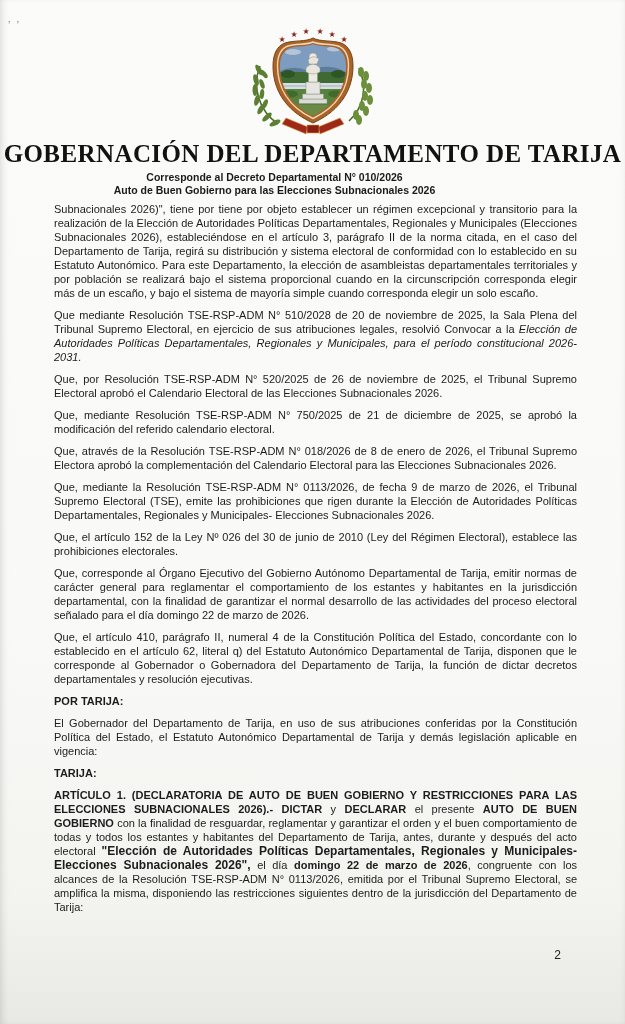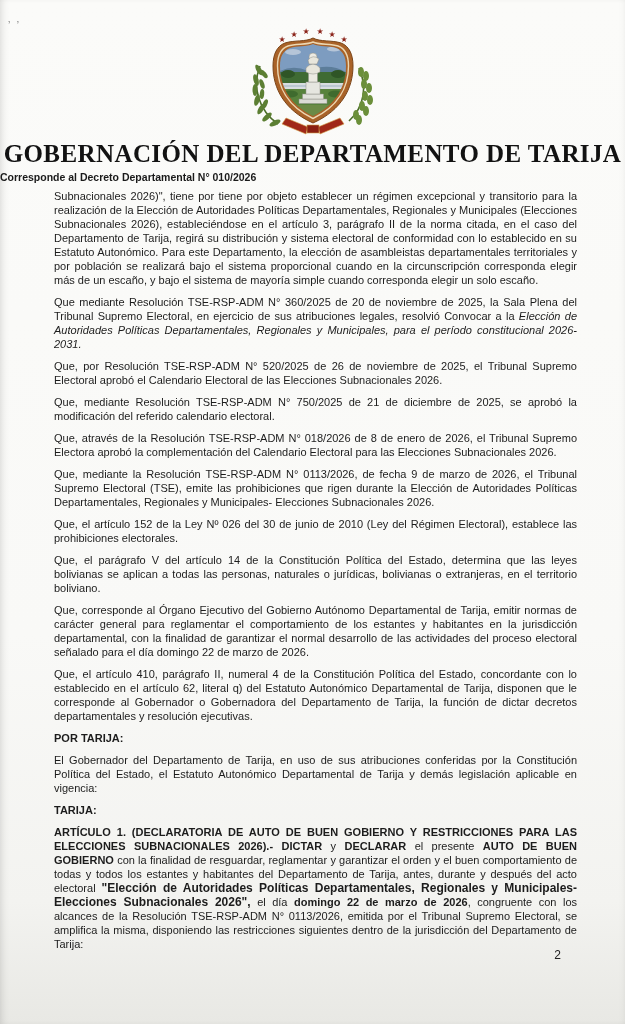--- a/index.html
+++ b/index.html
@@ -16,21 +16,21 @@
   .emblem{display:block;margin:26px auto 0;width:150px;height:112px;}
   .title{
     margin:2px 0 0;
     text-align:center;
     font-family:"Liberation Serif",serif;
     font-weight:700;
     font-size:25px;
     letter-spacing:.4px;
     color:#121212;
   }
-  .refs{padding:3px 76px 0 0;text-align:left;font-size:10.5px;font-weight:700;line-height:13px;color:#1a1a1a;}
+  .refs{padding:3px 76px 0 0;text-align:center;font-size:10.5px;font-weight:700;line-height:13px;color:#1a1a1a;}
   .doc-body{padding:5px 48px 0 54px;font-size:11px;line-height:14px;}
   .doc-body p{margin:0 0 8px;text-align:justify;}
   .doc-body p.h{font-weight:700;text-align:left;}
   .b{font-weight:700;}
   .i{font-style:italic;}
   .bl{font-weight:700;font-size:12px;}
   .pagenum{position:absolute;top:948px;right:64px;font-size:12px;color:#222;}
 </style>
 </head>
 <body>
@@ -114,31 +114,31 @@
         <circle cx="75" cy="31" r="4" fill="#eceae2"></circle>
         <path d="M70,34 Q75,28 81,33 L79,38 L71,38 Z" fill="#e8e6dc"></path>
       </g>
     </g>
   </svg>
 
   <h1 class="title">GOBERNACIÓN DEL DEPARTAMENTO DE TARIJA</h1>
 
   <div class="refs">
     <div>Corresponde al Decreto Departamental N° 010/2026</div>
+    <div>Auto de Buen Gobierno para las Elecciones Subnacionales 2026</div>
   </div>
 
   <div class="doc-body">
     <p><span>Subnacionales 2026)", tiene por tiene por objeto establecer un régimen excepcional y transitorio para la realización de la Elección de Autoridades Políticas Departamentales, Regionales y Municipales (Elecciones Subnacionales 2026), estableciéndose en el artículo 3, parágrafo II de la norma citada, en el caso del Departamento de Tarija, regirá su distribución y sistema electoral de conformidad con lo establecido en su Estatuto Autonómico. Para este Departamento, la elección de asambleistas departamentales territoriales y por población se realizará bajo el sistema proporcional cuando en la circunscripción corresponda elegir más de un escaño, y bajo el sistema de mayoría simple cuando corresponda elegir un solo escaño.</span></p>
-    <p><span>Que mediante Resolución TSE-RSP-ADM N° 360/2025 de 20 de noviembre de 2025, la Sala Plena del Tribunal Supremo Electoral, en ejercicio de sus atribuciones legales, resolvió Convocar a la </span><span class="i">Elección de Autoridades Políticas Departamentales, Regionales y Municipales, para el período constitucional 2026-2031.</span></p>
+    <p><span>Que mediante Resolución TSE-RSP-ADM N° 510/2028 de 20 de noviembre de 2025, la Sala Plena del Tribunal Supremo Electoral, en ejercicio de sus atribuciones legales, resolvió Convocar a la </span><span class="i">Elección de Autoridades Políticas Departamentales, Regionales y Municipales, para el período constitucional 2026-2031.</span></p>
     <p><span>Que, por Resolución TSE-RSP-ADM N° 520/2025 de 26 de noviembre de 2025, el Tribunal Supremo Electoral aprobó el Calendario Electoral de las Elecciones Subnacionales 2026.</span></p>
     <p><span>Que, mediante Resolución TSE-RSP-ADM N° 750/2025 de 21 de diciembre de 2025, se aprobó la modificación del referido calendario electoral.</span></p>
     <p><span>Que, através de la Resolución TSE-RSP-ADM N° 018/2026 de 8 de enero de 2026, el Tribunal Supremo Electora aprobó la complementación del Calendario Electoral para las Elecciones Subnacionales 2026.</span></p>
     <p><span>Que, mediante la Resolución TSE-RSP-ADM N° 0113/2026, de fecha 9 de marzo de 2026, el Tribunal Supremo Electoral (TSE), emite las prohibiciones que rigen durante la Elección de Autoridades Políticas Departamentales, Regionales y Municipales- Elecciones Subnacionales 2026.</span></p>
     <p><span>Que, el artículo 152 de la Ley Nº 026 del 30 de junio de 2010 (Ley del Régimen Electoral), establece las prohibiciones electorales.</span></p>
-    <p><span>Que, el parágrafo V del artículo 14 de la Constitución Política del Estado, determina que las leyes bolivianas se aplican a todas las personas, naturales o jurídicas, bolivianas o extranjeras, en el territorio boliviano.</span></p>
     <p><span>Que, corresponde al Órgano Ejecutivo del Gobierno Autónomo Departamental de Tarija, emitir normas de carácter general para reglamentar el comportamiento de los estantes y habitantes en la jurisdicción departamental, con la finalidad de garantizar el normal desarrollo de las actividades del proceso electoral señalado para el día domingo 22 de marzo de 2026.</span></p>
     <p><span>Que, el artículo 410, parágrafo II, numeral 4 de la Constitución Política del Estado, concordante con lo establecido en el artículo 62, literal q) del Estatuto Autonómico Departamental de Tarija, disponen que le corresponde al Gobernador o Gobernadora del Departamento de Tarija, la función de dictar decretos departamentales y resolución ejecutivas.</span></p>
     <p class="h">POR TARIJA:</p>
     <p><span>El Gobernador del Departamento de Tarija, en uso de sus atribuciones conferidas por la Constitución Política del Estado, el Estatuto Autonómico Departamental de Tarija y demás legislación aplicable en vigencia:</span></p>
     <p class="h">TARIJA:</p>
     <p><span class="b">ARTÍCULO 1. (DECLARATORIA DE AUTO DE BUEN GOBIERNO Y RESTRICCIONES PARA LAS ELECCIONES SUBNACIONALES 2026).- DICTAR</span><span> y </span><span class="b">DECLARAR</span><span> el presente </span><span class="b">AUTO DE BUEN GOBIERNO</span><span> con la finalidad de resguardar, reglamentar y garantizar el orden y el buen comportamiento de todas y todos los estantes y habitantes del Departamento de Tarija, antes, durante y después del acto electoral </span><span class="bl">"Elección de Autoridades Políticas Departamentales, Regionales y Municipales- Elecciones Subnacionales 2026",</span><span> el día </span><span class="b">domingo 22 de marzo de 2026</span><span>, congruente con los alcances de la Resolución TSE-RSP-ADM N° 0113/2026, emitida por el Tribunal Supremo Electoral, se amplifica la misma, disponiendo las restricciones siguientes dentro de la jurisdicción del Departamento de Tarija:</span></p>
   </div>
 
   <div class="pagenum">2</div>
 

